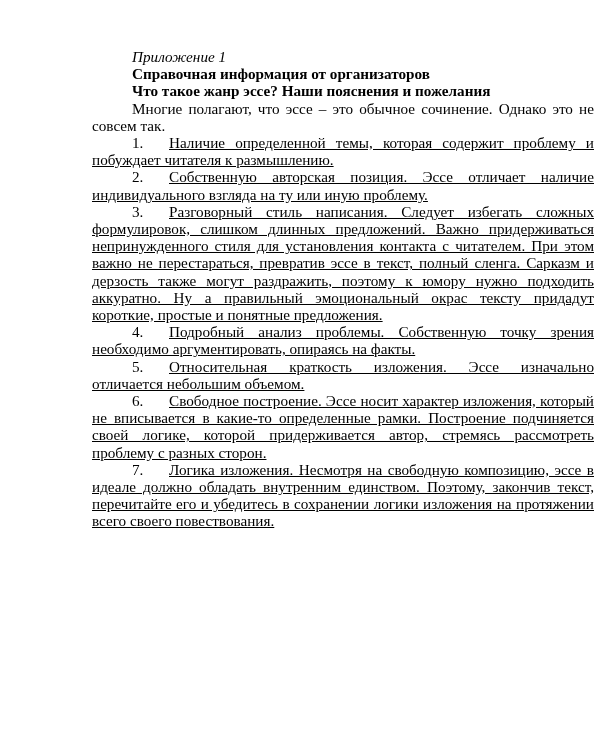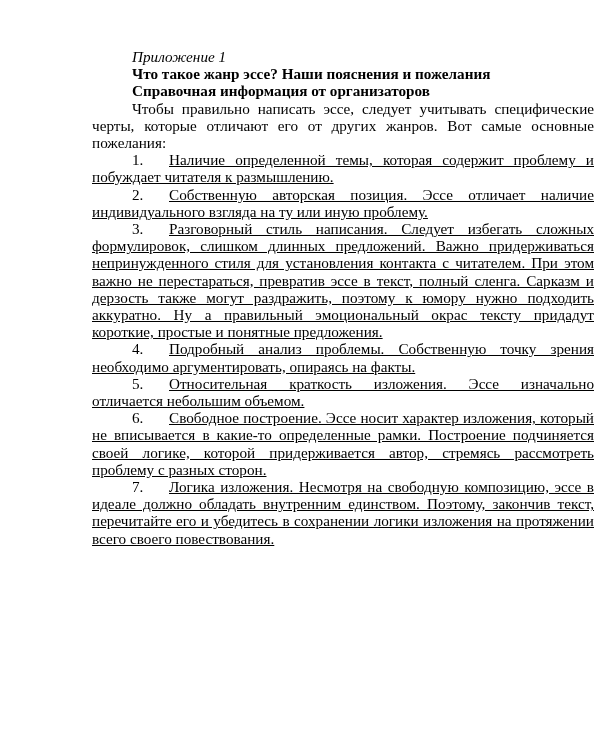--- a/index.html
+++ b/index.html
@@ -19,24 +19,24 @@
   .appendix { font-style: italic; padding-left: 40px; margin: 0; }
   .heading { font-weight: bold; padding-left: 40px; margin: 0; }
   .li { text-align: justify; text-indent: 40px; margin: 0; text-decoration: underline; }
   .li .num { display: inline-block; text-indent: 0; width: 37px; }
 </style>
 </head>
 <body>
 
 <div class="page">
   <p class="appendix">Приложение 1</p>
+  <p class="heading">Справочная информация от организаторов</p>
   <p class="heading">Что такое жанр эссе? Наши пояснения и пожелания</p>
-  <p class="heading">Справочная информация от организаторов</p>
 
-  <p class="p">Чтобы правильно написать эссе, следует учитывать специфические черты, которые отличают его от других жанров. Вот самые основные пожелания:</p>
+  <p class="p">Многие полагают, что эссе – это обычное сочинение. Однако это не совсем так.</p>
 
   <div>
     <p class="li"><span class="num">1.</span><span>Наличие определенной темы, которая содержит проблему и побуждает читателя к размышлению.</span></p>
     <p class="li"><span class="num">2.</span><span>Собственную авторская позиция. Эссе отличает наличие индивидуального взгляда на ту или иную проблему.</span></p>
     <p class="li"><span class="num">3.</span><span>Разговорный стиль написания. Следует избегать сложных формулировок, слишком длинных предложений. Важно придерживаться непринужденного стиля для установления контакта с читателем. При этом важно не перестараться, превратив эссе в текст, полный сленга.  Сарказм и дерзость  также могут раздражить, поэтому к юмору нужно подходить аккуратно. Ну а правильный эмоциональный окрас тексту придадут короткие, простые и понятные предложения.</span></p>
     <p class="li"><span class="num">4.</span><span>Подробный анализ проблемы. Собственную точку зрения необходимо аргументировать, опираясь на факты.</span></p>
     <p class="li"><span class="num">5.</span><span>Относительная краткость изложения. Эссе изначально отличается небольшим объемом.</span></p>
     <p class="li"><span class="num">6.</span><span>Свободное построение. Эссе носит характер изложения, который не вписывается в какие-то определенные рамки. Построение подчиняется своей логике, которой придерживается автор, стремясь рассмотреть проблему с разных сторон.</span></p>
     <p class="li"><span class="num">7.</span><span>Логика изложения. Несмотря на свободную композицию, эссе в идеале должно обладать внутренним единством. Поэтому, закончив текст, перечитайте его и убедитесь в сохранении логики изложения на протяжении всего своего повествования.</span></p>
   </div>

